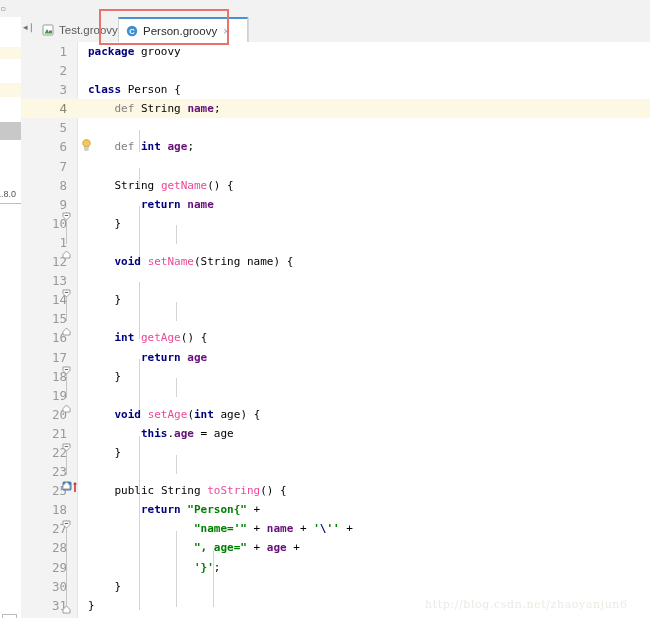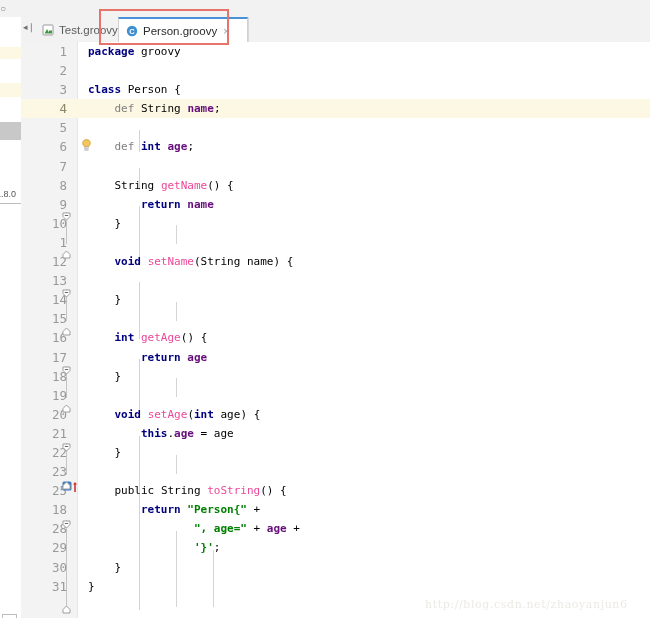--- a/index.html
+++ b/index.html
@@ -252,20 +252,24 @@
         </div>
         <div class="row">
           <span class="lnum">25</span>
           <span class="code">    <span class="plain">public</span> <span class="plain">String</span> <span class="mtd">toString</span><span class="op">(</span><span class="op">)</span> <span class="op">{</span></span>
         </div>
         <div class="row">
           <span class="lnum">18</span>
           <span class="code">        <span class="kw">return</span> <span class="str">"Person{"</span> <span class="op">+</span></span>
         </div>
         <div class="row">
+          <span class="lnum">27</span>
+          <span class="code">                <span class="str">"name='"</span> <span class="op">+</span> <span class="fld">name</span> <span class="op">+</span> <span class="str">'</span><span class="esc">\</span><span class="str">''</span> <span class="op">+</span></span>
+        </div>
+        <div class="row">
           <span class="lnum">28</span>
           <span class="code">                <span class="str">", age="</span> <span class="op">+</span> <span class="fld">age</span> <span class="op">+</span></span>
         </div>
         <div class="row">
           <span class="lnum">29</span>
           <span class="code">                <span class="str">'}'</span><span class="op">;</span></span>
         </div>
         <div class="row">
           <span class="lnum">30</span>
           <span class="code">    <span class="op">}</span></span>

